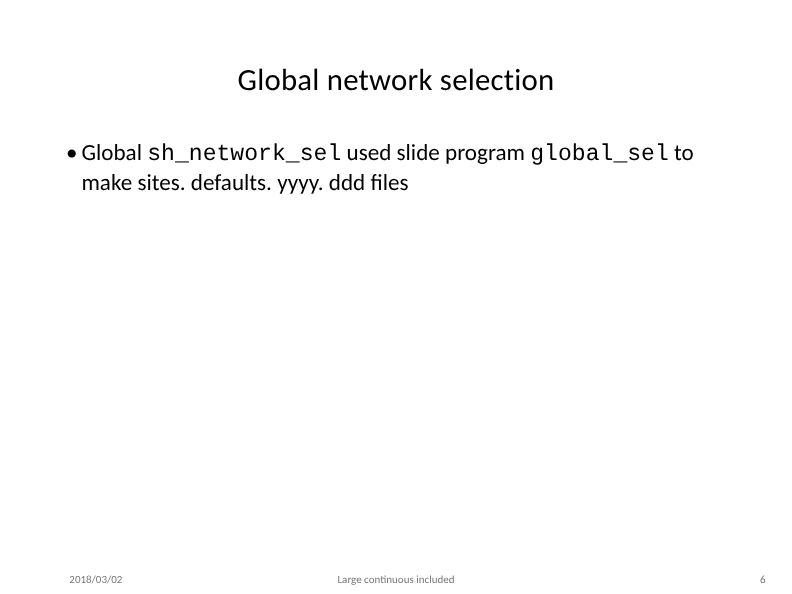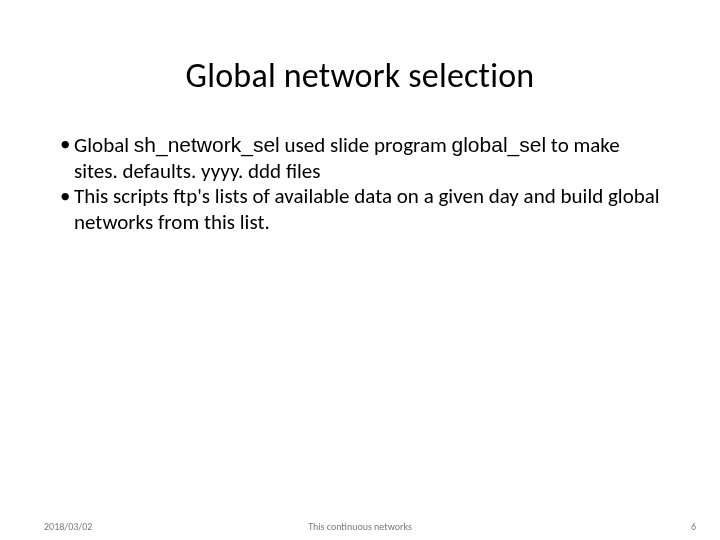--- a/index.html
+++ b/index.html
@@ -12,21 +12,21 @@
     position: relative;
     overflow: hidden;
   }
   .slide {
     width: 100%;
     height: 100%;
     padding: 55px 60px 0 60px;
     position: relative;
   }
   .title {
-    font-size: 34px;
+    font-size: 28px;
     font-weight: 400;
     text-align: center;
     margin-bottom: 36px;
     letter-spacing: 0.2px;
   }
   .bullets {
     list-style: none;
     font-size: 21px;
     line-height: 1.22;
   }
@@ -35,33 +35,33 @@
     padding-left: 14px;
     margin-bottom: 0px;
   }
   .bullets li::before {
     content: "•";
     position: absolute;
     left: 0;
     top: 0;
   }
   .mono {
-    font-family: Liberation Sans, sans-serif;
+    font-family: Liberation Mono, monospace;
   }
   .footer {
     position: absolute;
     bottom: 20px;
     left: 0;
     width: 100%;
     font-size: 10px;
     color: #7a7a7a;
   }
   .footer-date {
     position: absolute;
-    left: 44px;
+    left: 63px;
   }
   .footer-center {
     position: absolute;
     left: 0;
     width: 100%;
     text-align: center;
   }
   .footer-page {
     position: absolute;
     right: 24px;
@@ -69,22 +69,19 @@
 </style>
 </head>
 <body>
 
 <div class="slide">
   <h1 class="title">Global network selection</h1>
   <ul class="bullets">
     <li>
       <span>Global </span><span class="mono">sh_network_sel</span><span> used slide program </span><span class="mono">global_sel</span><span> to make sites. defaults. yyyy. ddd files</span>
     </li>
-    <li>
-      <span>This scripts ftp's lists of available data on a given day and build global networks from this list.</span>
-    </li>
   </ul>
   <div class="footer">
     <span class="footer-date">2018/03/02</span>
-    <span class="footer-center">This continuous networks</span>
+    <span class="footer-center">Large continuous included</span>
     <span class="footer-page">6</span>
   </div>
 </div>
 
 </body></html>

